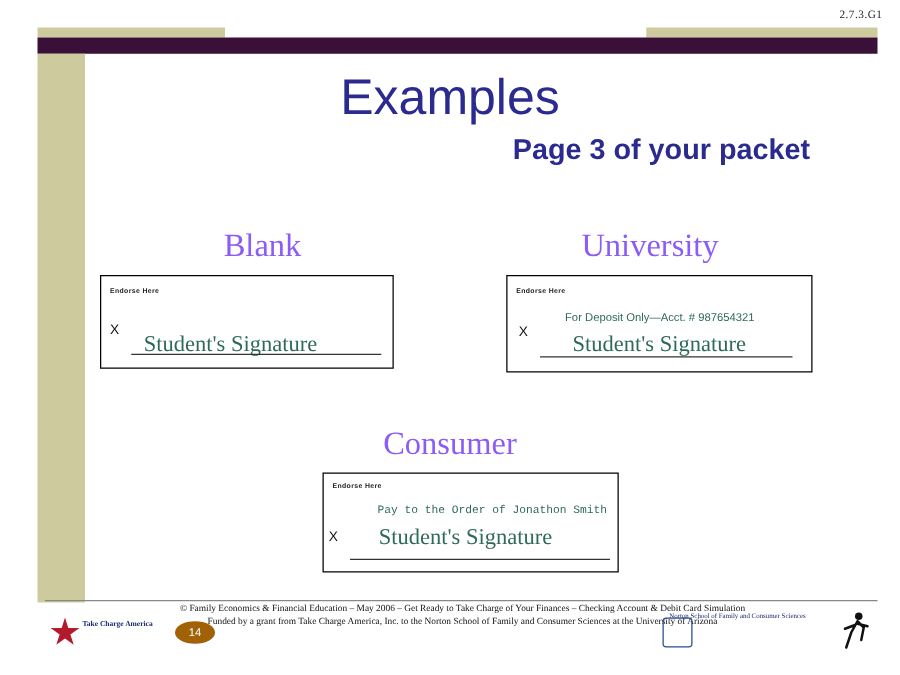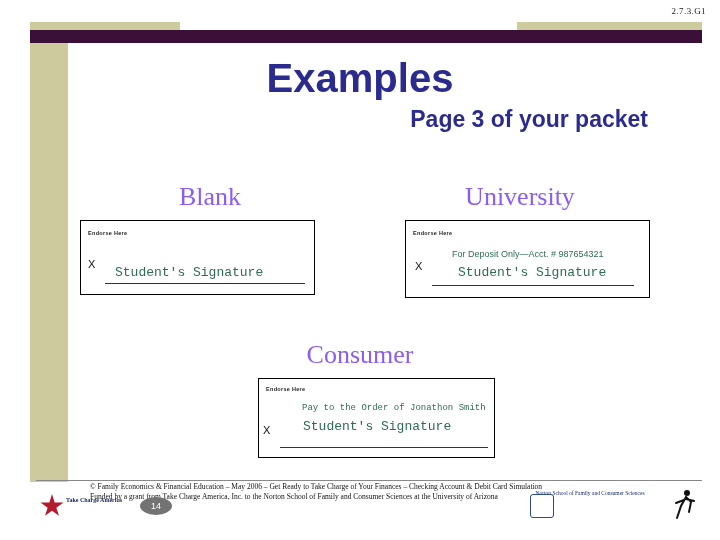--- a/index.html
+++ b/index.html
@@ -61,21 +61,21 @@
   }
 
   
   .main-title {
     position: absolute;
     top: 56px;
     left: 0;
     width: 720px;
     text-align: center;
     font-family: "Liberation Sans", sans-serif;
-    font-weight: bold;
+    font-weight: normal;
     font-size: 40px;
     color: #2b2b8f;
     letter-spacing: 0px;
   }
   .subtitle {
     position: absolute;
     top: 106px;
     left: 0;
     width: 648px;
     text-align: right;
@@ -121,22 +121,22 @@
     font-family: "Liberation Sans", sans-serif;
     font-size: 11px;
     color: #111111;
   }
   .sig-line {
     position: absolute;
     border-bottom: 1px solid #333333;
   }
   .signature-text {
     position: absolute;
-    font-family: Liberation Mono, monospace;
-    font-size: 13px;
+    font-family: Liberation Serif, serif;
+    font-size: 18px;
     color: #2e6b55;
   }
   .restriction-text {
     position: absolute;
     font-family: "Liberation Sans", sans-serif;
     font-size: 9px;
     color: #2e6b55;
   }
 
   
@@ -165,20 +165,21 @@
     left: 36px;
     right: 18px;
     top: 480px;
     border-top: 1px solid #888888;
   }
   .footer-text {
     position: absolute;
     left: 90px;
     width: 560px;
     top: 482px;
+    text-align: center;
     font-family: "Liberation Serif", serif;
     font-size: 7.5px;
     color: #111111;
     line-height: 10px;
   }
 
   
   .footer-logo-left {
     position: absolute;
     left: 38px;
@@ -205,21 +206,21 @@
     line-height: 7px;
     font-weight: bold;
   }
   .page-badge {
     position: absolute;
     left: 140px;
     top: 497px;
     width: 32px;
     height: 18px;
     border-radius: 50%;
-    background: #737373;
+    background: #a16207;
     color: #ffffff;
     font-family: "Liberation Sans", sans-serif;
     font-size: 9px;
     text-align: center;
     line-height: 18px;
   }
   .footer-logo-right {
     position: absolute;
     right: 70px;
     top: 490px;

